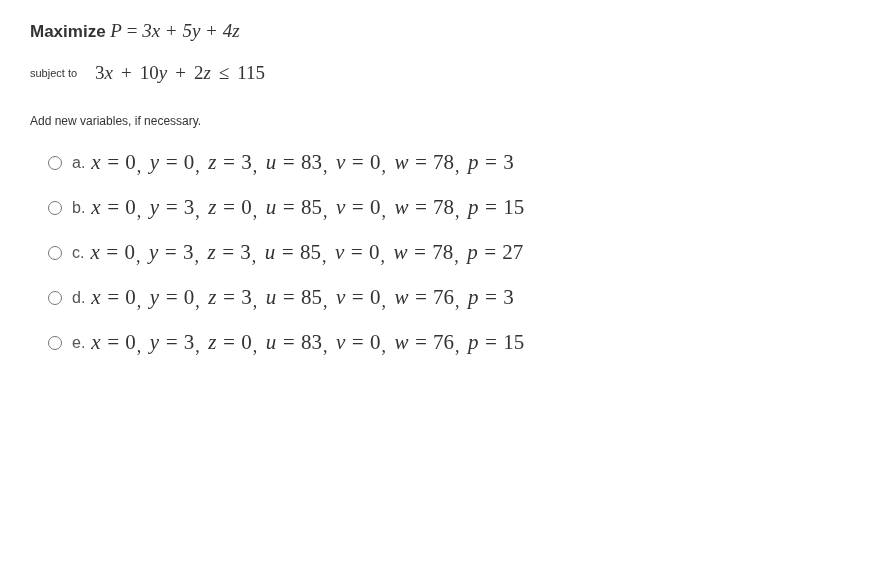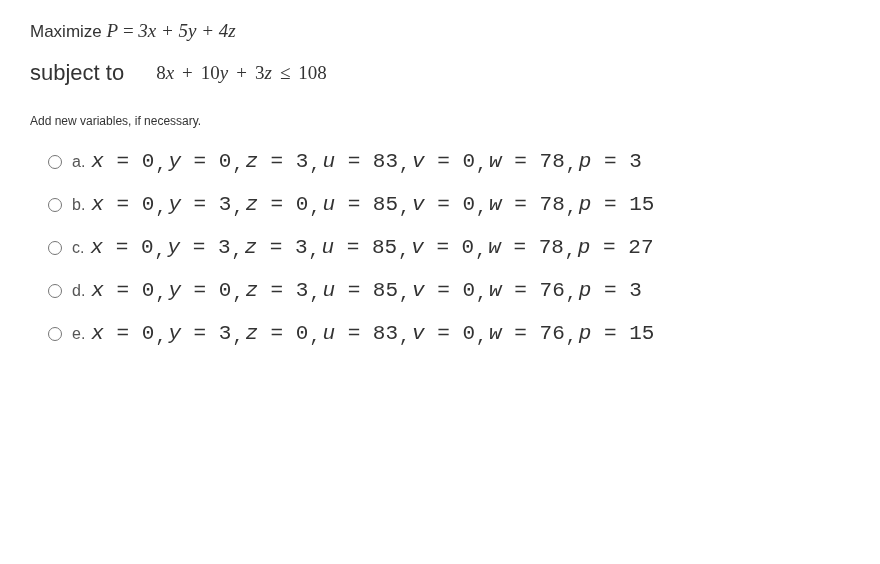--- a/index.html
+++ b/index.html
@@ -12,39 +12,39 @@
       font-size: 16px;
       color: #333;
       padding: 20px 30px;
       background: #fff;
     }
     .maximize-line {
       margin-bottom: 18px;
       font-size: 17px;
     }
     .maximize-line .label {
-      font-weight: normal;
+      font-weight: bold;
     }
     .math-var {
       font-style: italic;
       font-family: 'Times New Roman', serif;
       font-size: 19px;
     }
     .math-expr {
       font-family: 'Times New Roman', serif;
       font-size: 19px;
     }
     .subject-to-block {
       display: flex;
       align-items: center;
       margin-bottom: 28px;
     }
     .subject-label {
-      margin-right: 28px;
-      font-size: 22px;
+      margin-right: 14px;
+      font-size: 11px;
     }
     .constraints-table {
       font-family: 'Times New Roman', serif;
       font-size: 19px;
       border-collapse: collapse;
     }
     .constraints-table td {
       padding: 2px 4px;
       text-align: center;
       white-space: nowrap;
@@ -72,21 +72,21 @@
       margin-right: 10px;
       width: 14px;
       height: 14px;
     }
     .option-letter {
       margin-right: 6px;
       font-size: 16px;
       color: #555;
     }
     .option-math {
-      font-family: Liberation Mono, monospace;
+      font-family: Liberation Serif, serif;
       font-size: 21px;
       font-style: italic;
     }
     .option-math .num {
       font-style: normal;
     }
     .sep {
       position: relative;
       display: inline-block;
       width: 14px;
@@ -110,27 +110,27 @@
     <span> = </span>
     <span class="math-var">3x + 5y + 4z</span>
   </span>
 </div>
 
 <div class="subject-to-block">
   <span class="subject-label">subject to</span>
   <table class="constraints-table">
     <tbody id="constraints-body">
         <tr>
-          <td class="coef"><span>8</span><span class="math-var">x</span></td>
+          <td class="coef"><span>3</span><span class="math-var">x</span></td>
           <td>+</td>
           <td class="coef"><span>10</span><span class="math-var">y</span></td>
           <td>+</td>
-          <td class="coef"><span>3</span><span class="math-var">z</span></td>
+          <td class="coef"><span>2</span><span class="math-var">z</span></td>
           <td>≤</td>
-          <td style="text-align:left">108</td>
+          <td style="text-align:left">115</td>
         </tr>
       </tbody>
   </table>
 </div>
 
 <div class="instruction">Add new variables, if necessary.</div>
 
 <div class="options" id="options-list">
     <div class="option-row">
       <input type="radio" name="answer" style="">

